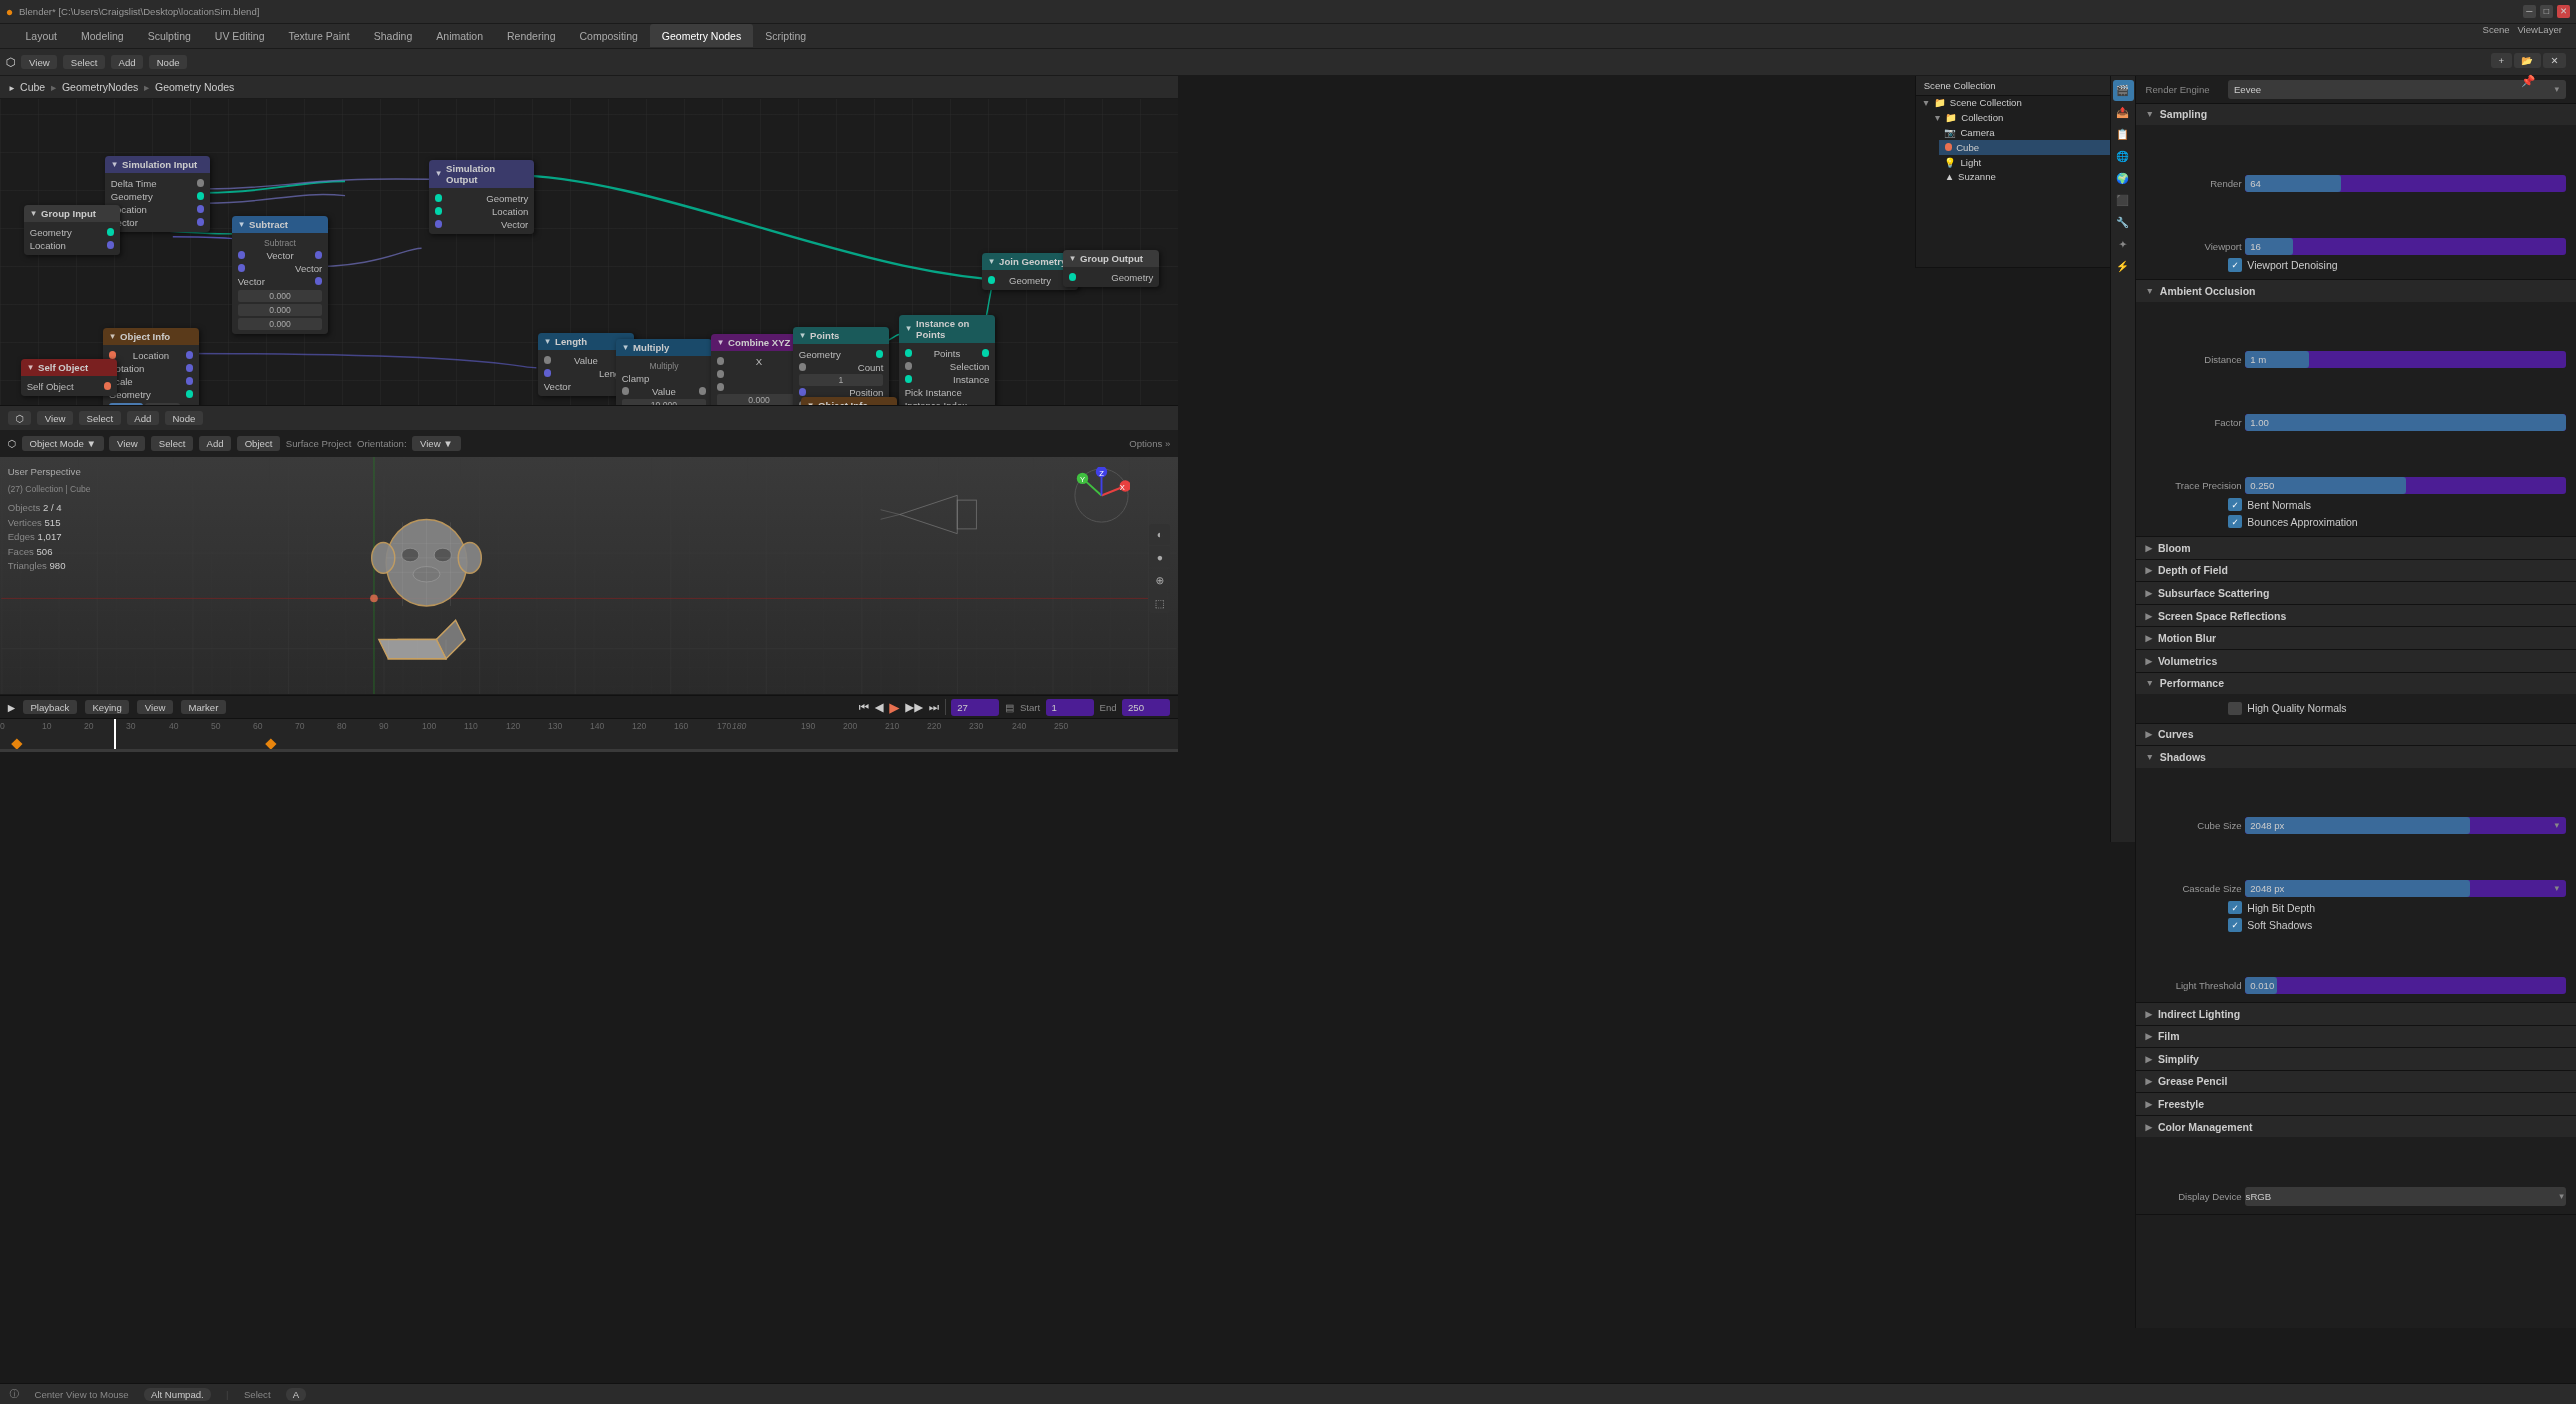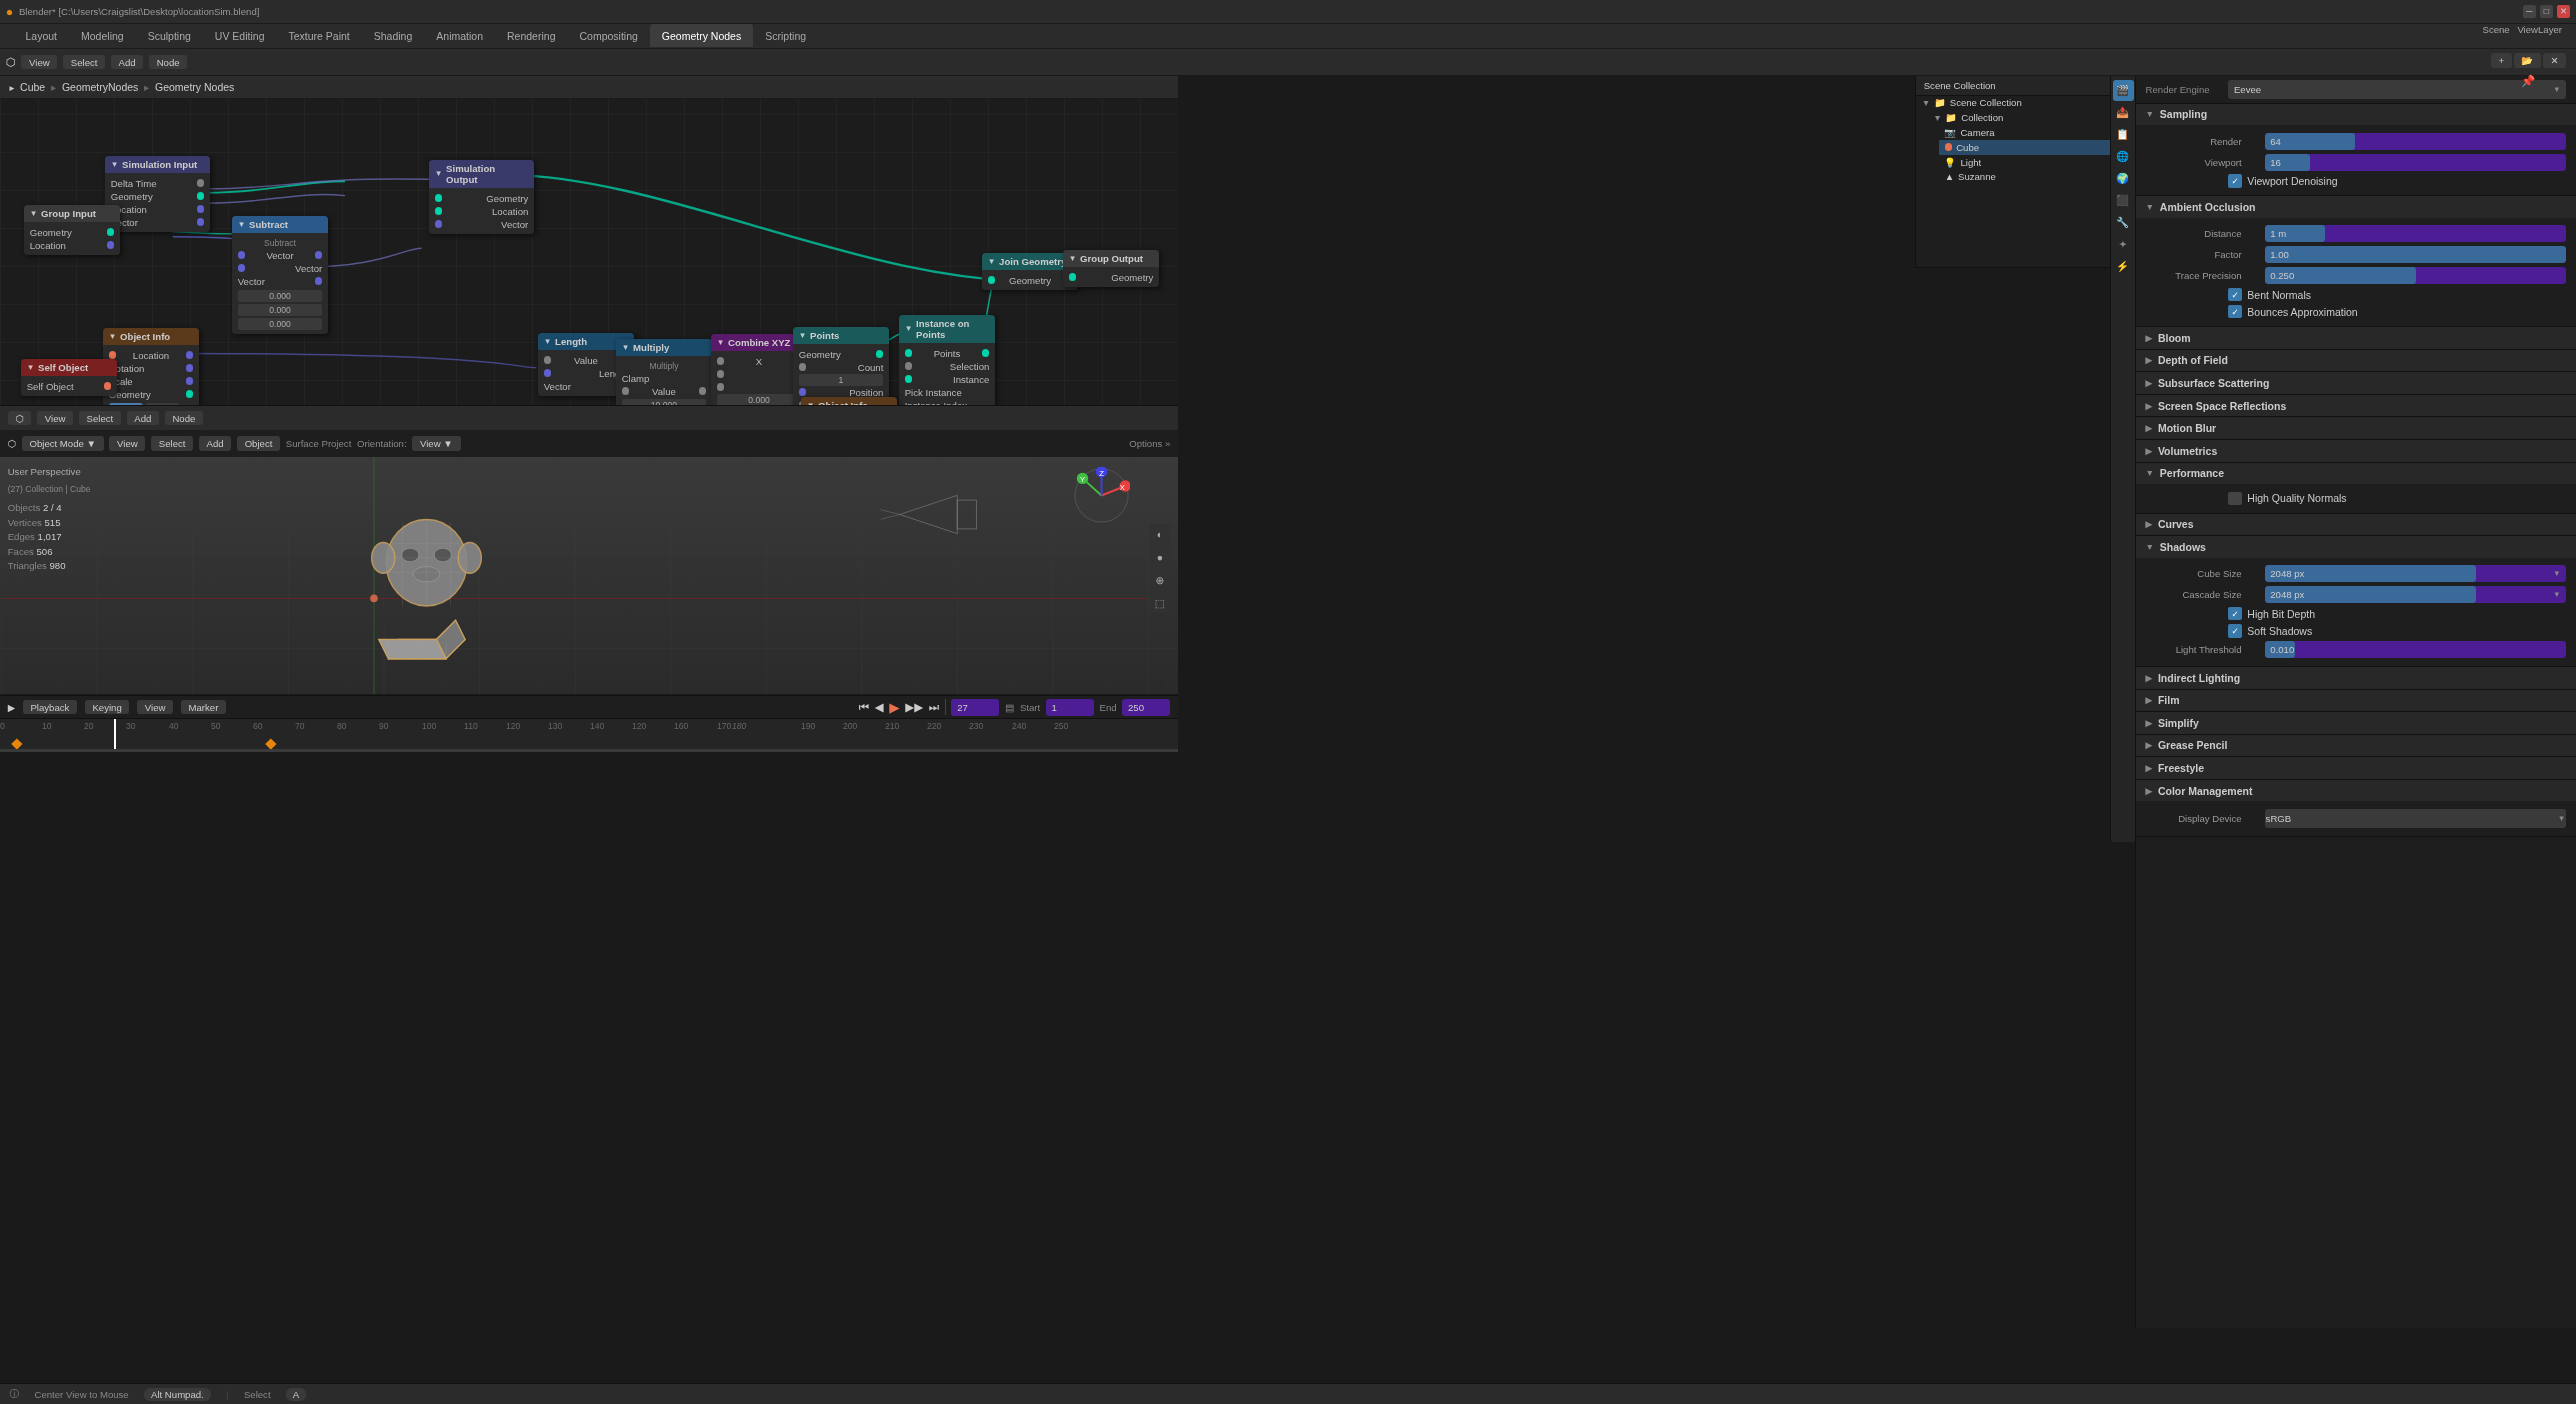--- a/index.html
+++ b/index.html
@@ -373,21 +373,22 @@
       font-size: 10.5px;
       font-weight: 600;
       color: #ccc;
     }
     .prop-section-header .arrow { font-size: 8.6px; color: #888; }
     .prop-section-body { padding: 5.7px 9.6px; }
     .prop-row {
       display: flex;
       align-items: center;
       padding: 1.9px 0;
-      gap: 23px;
+      gap: 3px;
+      margin-top: 42px;
     }
     .prop-label {
       color: #999;
       font-size: 9.6px;
       min-width: 96px;
       text-align: right;
     }
     .prop-value-bar {
       flex: 1;
       height: 17px;

